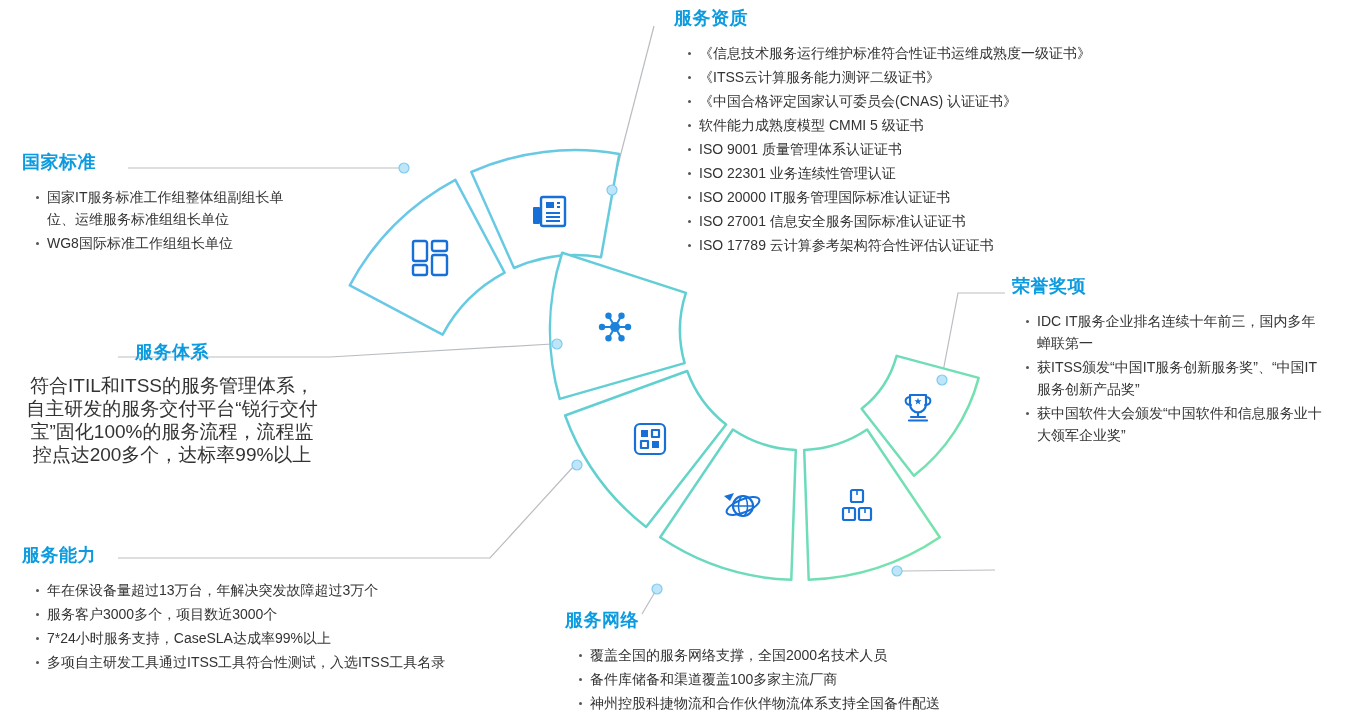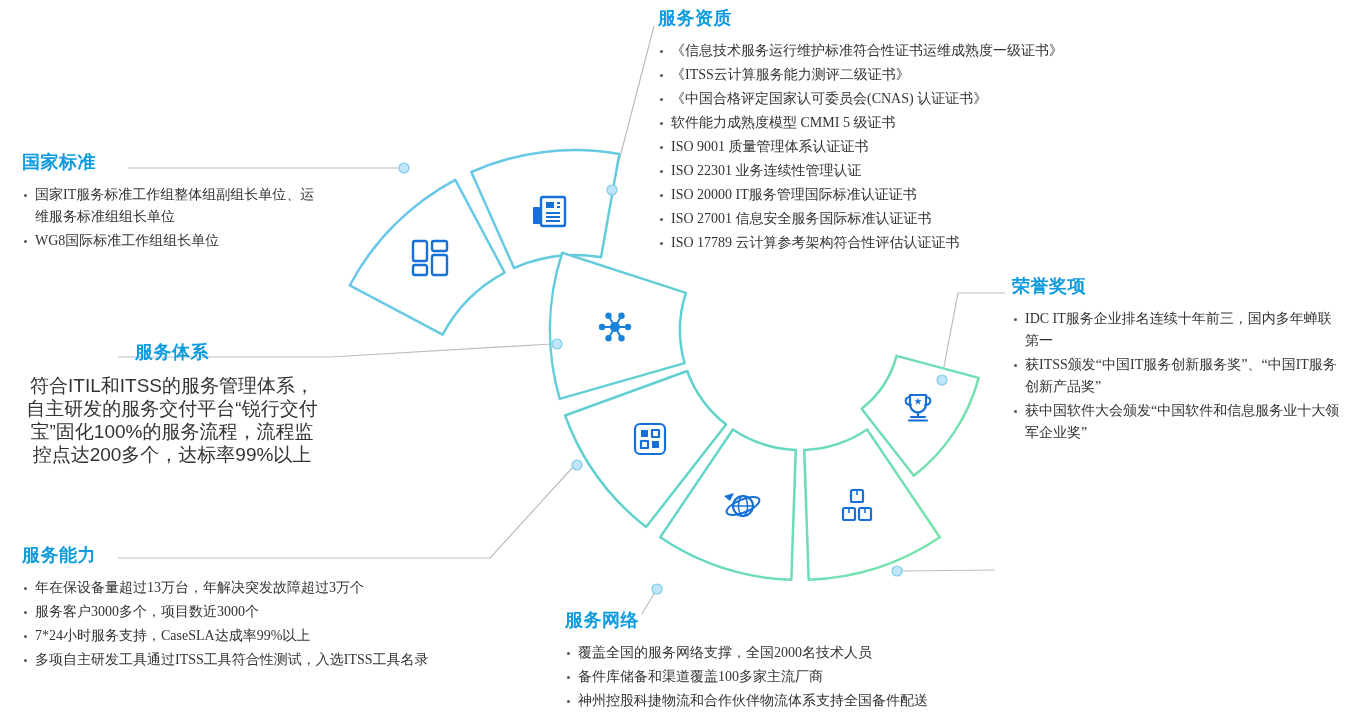--- a/index.html
+++ b/index.html
@@ -6,32 +6,32 @@
   .stage {
     position:relative; width:1352px; height:721px; background:#ffffff;
     font-family:"Liberation Sans","DejaVu Sans",sans-serif; overflow:hidden;
   }
   .diagram { position:absolute; left:0; top:0; }
   .section { position:absolute; }
   .section h2 {
     margin:0 0 10px 0; font-size:18px; font-weight:bold;
     color:#0d9be0; letter-spacing:0.5px;
   }
-  .section ul { list-style:none; margin:0; padding:0;font-family:Liberation Serif, serif; }
+  .section ul { list-style:none; margin:12px; padding:0; }
   .section li {
     display:flex; font-size:14px; color:#333333;
     line-height:22px; margin-bottom:2px;
   }
   .dot {
     flex:0 0 auto; width:3px; height:3px; border-radius:50%;
     background:#555555; margin:10px 8px 0 2px;
   }
   .section p { margin:0; font-size:19px; color:#333333; line-height:23px; }
   #sec-national    { left:22px;   top:150px; width:295px; }
-  #sec-qual        { left:658px;  top:6px;   width:530px; }
+  #sec-qual        { left:674px;  top:6px;   width:530px; }
   #sec-system      { left:22px;   top:340px; width:300px;text-align:center; }
   #sec-capability  { left:22px;   top:543px; width:510px; }
   #sec-network     { left:565px;  top:608px; width:520px; }
   #sec-product     { left:1000px; top:551px; width:300px; }
   #sec-honors      { left:1012px; top:274px; width:328px; }
   .lead { fill:none; stroke:#b9bdc2; stroke-width:1.2; }
   .wedge { fill:#ffffff; stroke-width:2.5; stroke-linejoin:round; }
   .node { fill:#bfe6f8; stroke:#7fcbee; stroke-width:1.2; }
 </style>
 </head>

